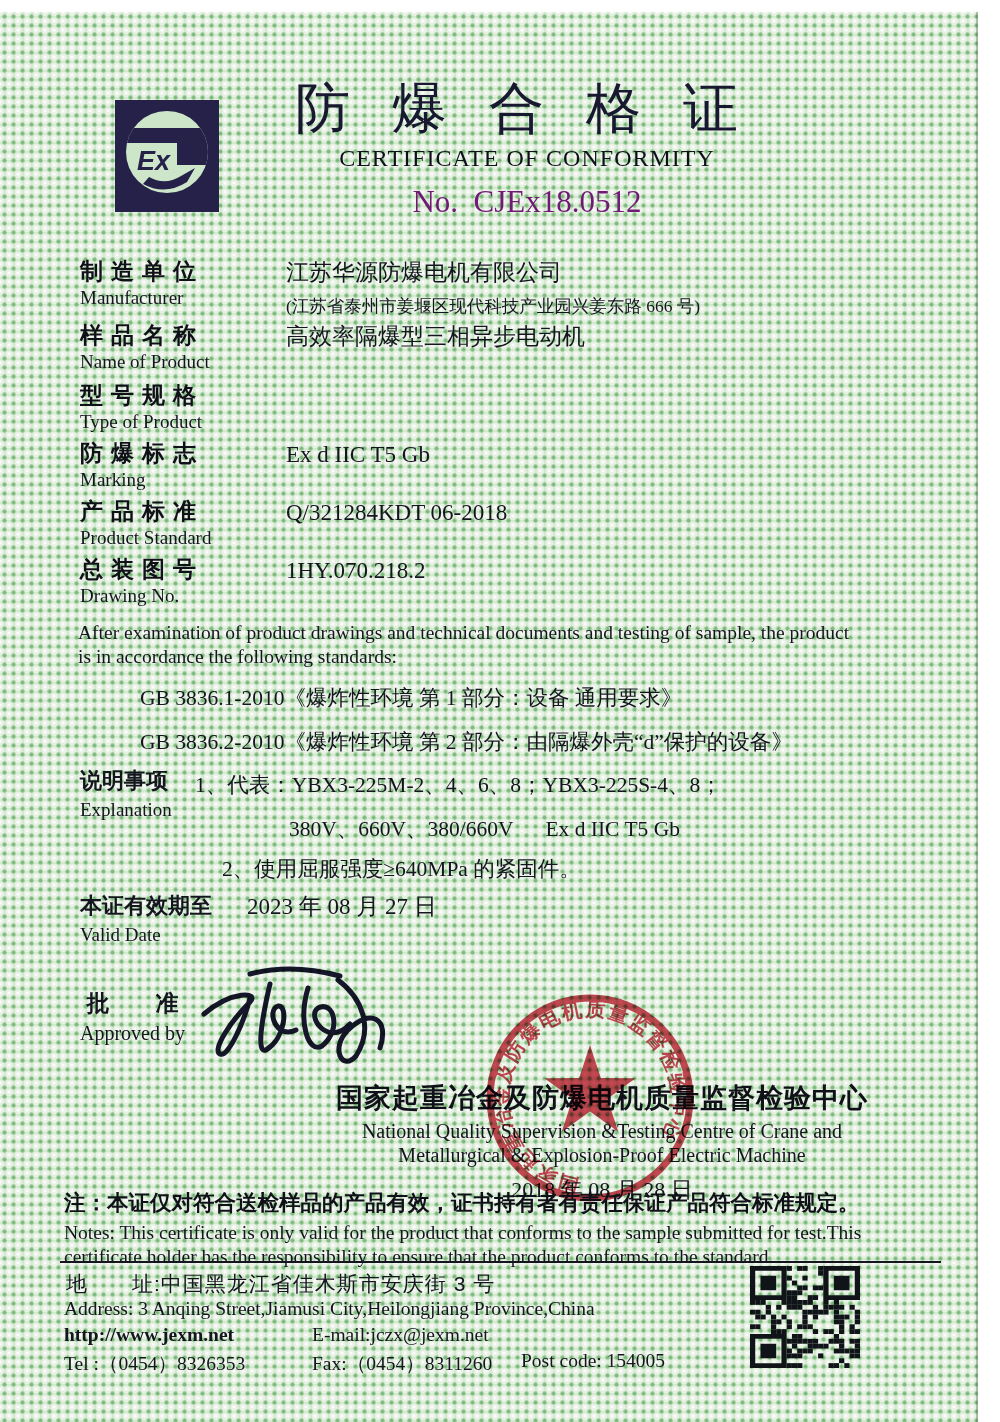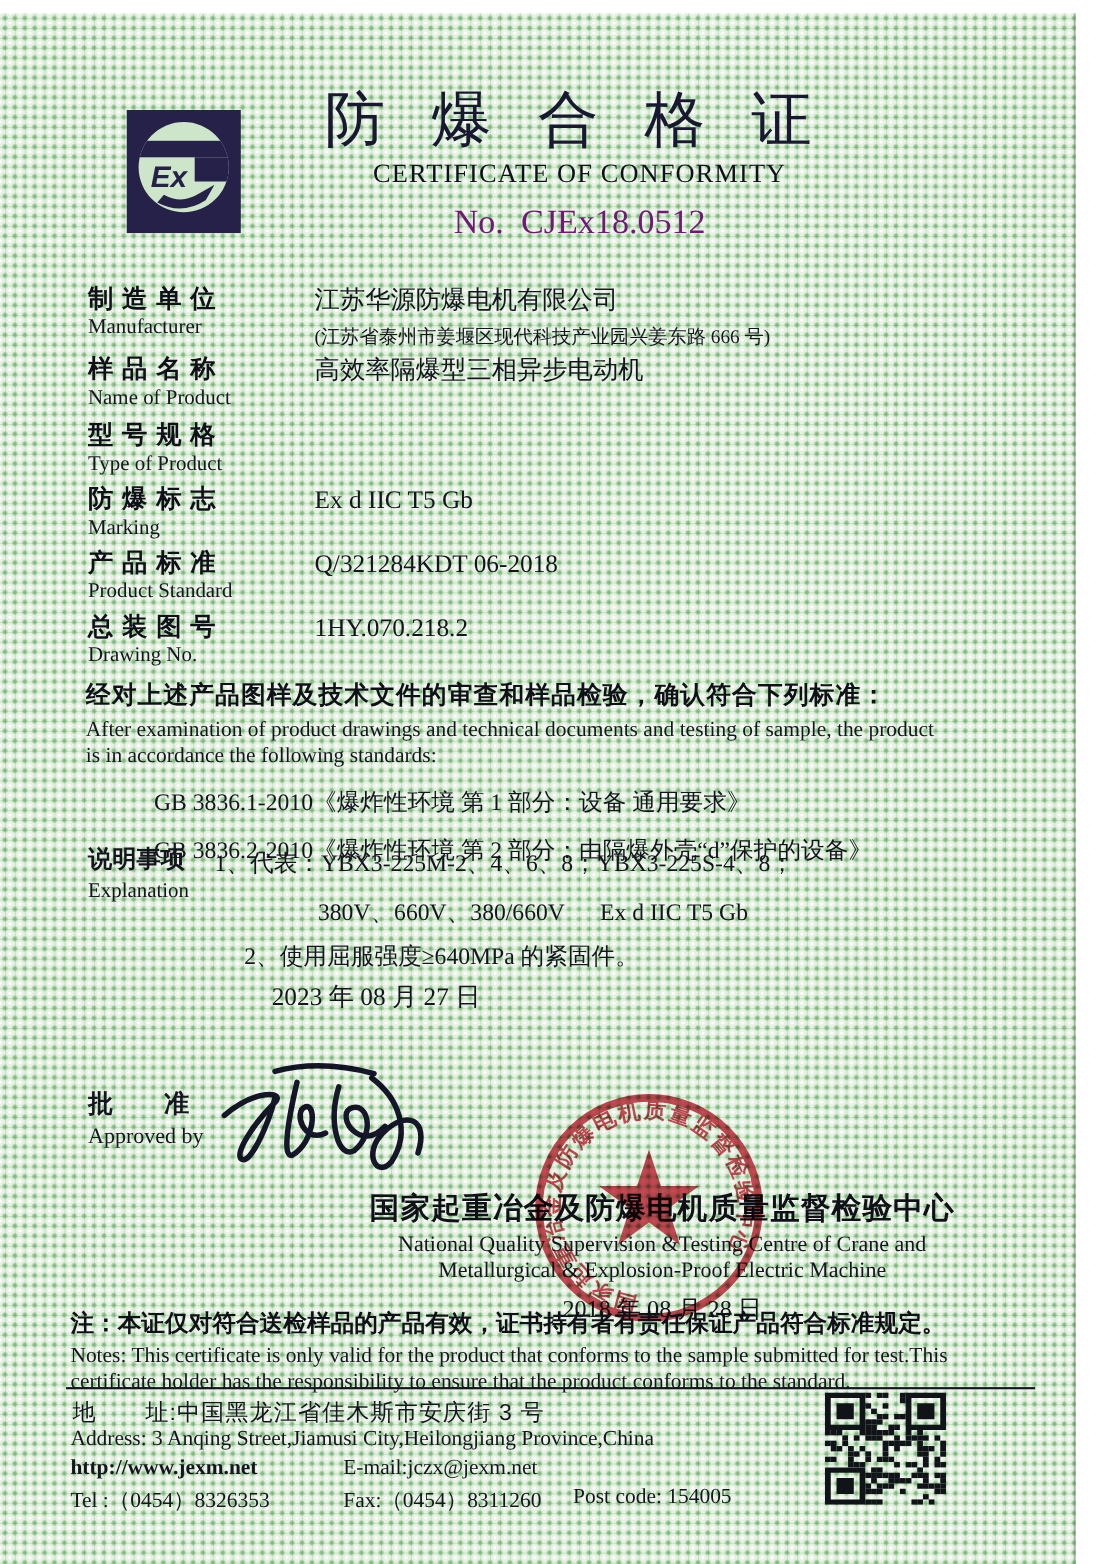--- a/index.html
+++ b/index.html
@@ -122,39 +122,42 @@
     <div class="lblcol">
       <div class="cn lbl-cn">总装图号</div>
       <div class="lbl-en">Drawing No.</div>
     </div>
     <div class="valcol">
         <div class="val pre">1HY.070.218.2</div>
       </div>
   </div>
 
   <div class="abs" style="left:78px;top:616px;width:862px;">
-    <div class="cn stmt-cn">经对上述产品图样及技术文件的审查和样品检验，确认符合下列标准：</div>
     <div class="stmt-en">After examination of product drawings and technical documents and testing of sample, the product</div>
     <div class="stmt-en" style="margin-top:0;">is in accordance the following standards:</div>
     <div class="std pre" style="margin-top:14px;">GB 3836.1-2010《爆炸性环境 第 1 部分：设备 通用要求》</div>
     <div class="std pre" style="margin-top:15px;">GB 3836.2-2010《爆炸性环境 第 2 部分：由隔爆外壳“d”保护的设备》</div>
   </div>
 
   <div class="abs" style="left:80px;top:766px;">
     <div class="cn" style="font-size:22px;font-weight:700;">说明事项</div>
     <div class="lbl-en">Explanation</div>
   </div>
   <div class="abs expl-line pre" style="left:195px;top:770px;">1、代表：YBX3-225M-2、4、6、8；YBX3-225S-4、8；</div>
   <div class="abs expl-line pre" style="left:289px;top:814px;">380V、660V、380/660V      Ex d IIC T5 Gb</div>
   <div class="abs expl-line pre" style="left:222px;top:854px;">2、使用屈服强度≥640MPa 的紧固件。</div>
 
+  <div class="abs" style="left:80px;top:891px;">
+    <div class="cn" style="font-size:22px;font-weight:700;">本证有效期至</div>
+    <div class="lbl-en">Valid Date</div>
+  </div>
   <div class="abs val pre" style="left:247px;top:893px;">2023 年 08 月 27 日</div>
 
   <div class="abs" style="left:80px;top:988px;">
-    <div class="cn pre" style="font-size:23px;font-weight:700;">批　　准</div>
+    <div class="cn pre" style="font-size:23px;font-weight:700;text-align:center;">批　　准</div>
     <div class="lbl-en" style="font-size:20px;">Approved by</div>
   </div>
   <svg class="abs sig" style="left:190px;top:960px;" width="215" height="115" viewBox="0 0 215 115">
     <g fill="none" stroke="#181830" stroke-width="5" stroke-linecap="round" stroke-linejoin="round">
       <path d="M14,54 C42,30 70,32 60,42 C40,62 22,90 30,94 C38,98 54,62 60,38"></path>
       <path d="M80,24 C72,58 66,94 76,90 C96,78 98,44 88,46 C76,50 86,80 106,70"></path>
       <path d="M118,28 C108,62 118,94 132,86 C152,70 144,40 128,48 C116,56 138,88 160,64"></path>
       <path d="M148,20 C172,38 184,68 166,96 C152,112 140,88 158,70 C180,48 200,58 190,88"></path>
       <path d="M60,14 C90,6 120,8 150,16"></path>
     </g>

